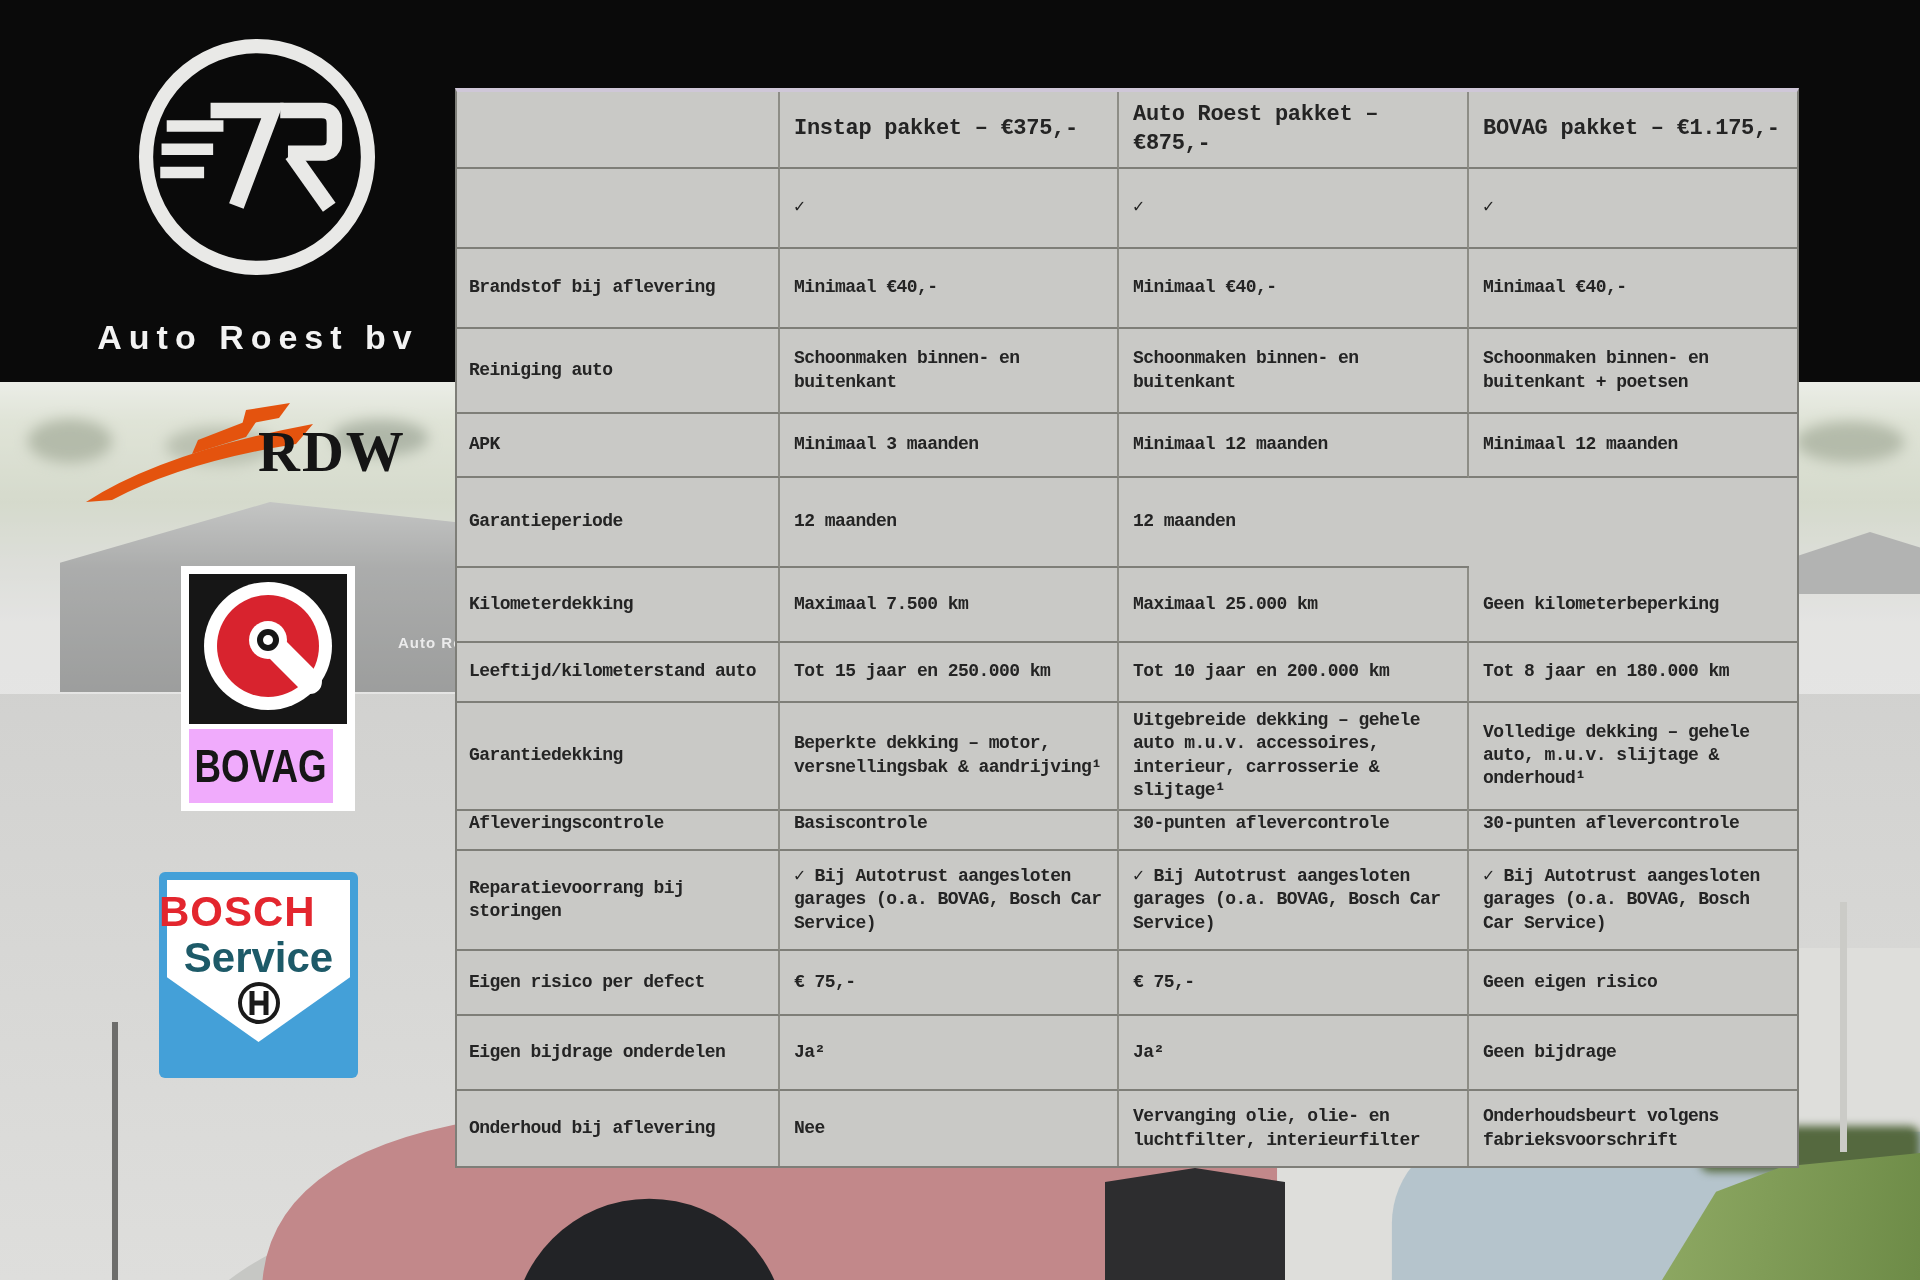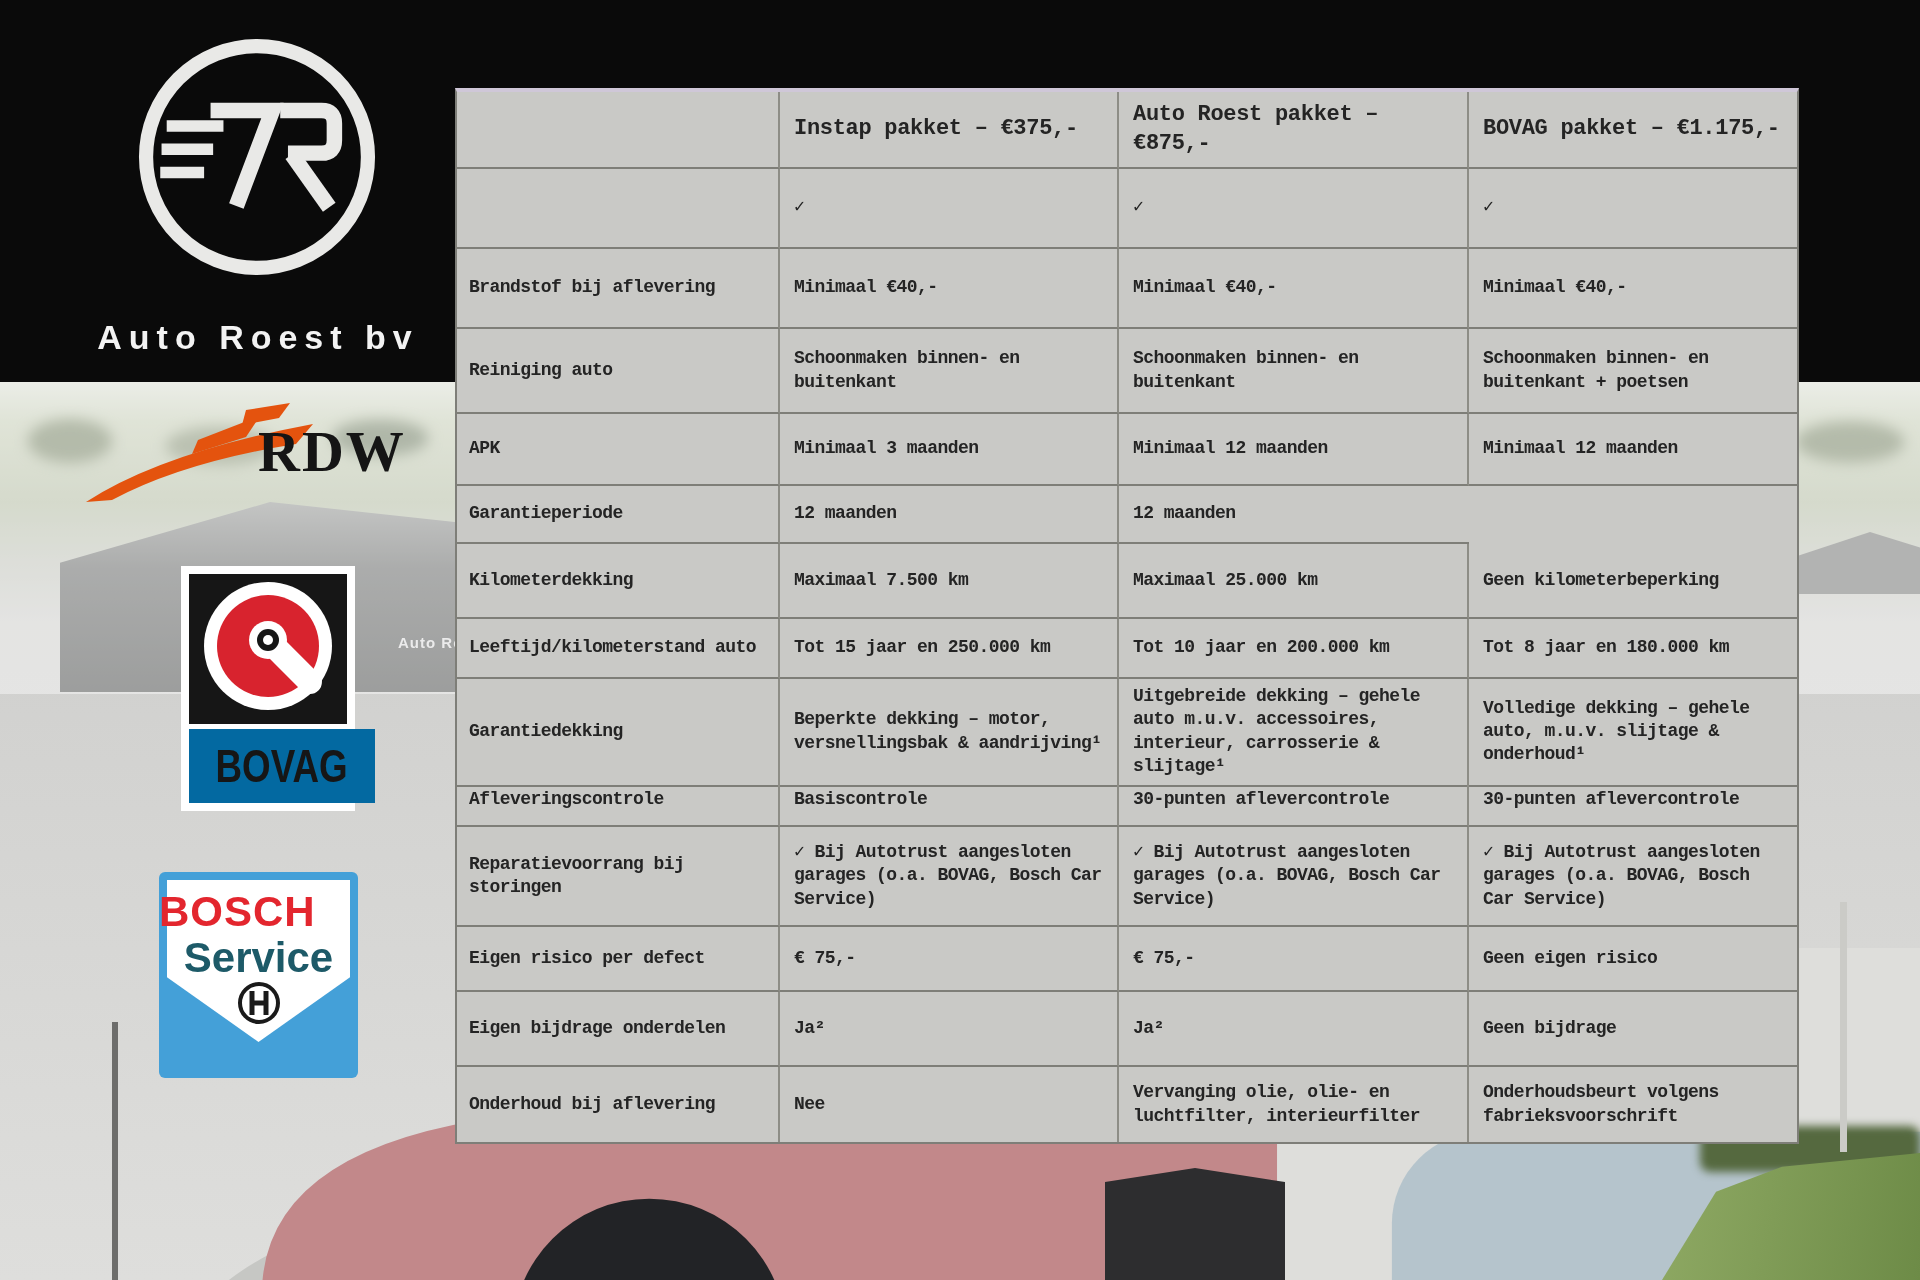--- a/index.html
+++ b/index.html
@@ -60,21 +60,21 @@
   }
   
   .bovag{position:absolute;left:181px;top:566px;width:174px;height:245px;background:#fff;padding:8px;box-sizing:border-box}
   .bovag-icon{position:relative;width:158px;height:150px;background:#161616}
   .b-ring{position:absolute;left:15px;top:8px;width:128px;height:128px;border-radius:50%;background:#fff}
   .b-disc{position:absolute;left:13px;top:13px;width:102px;height:102px;border-radius:50%;background:#d8232e}
   .b-handle{position:absolute;left:60px;top:54px;width:72px;height:24px;border-radius:12px;background:#fff;transform:rotate(45deg);transform-origin:12px 12px}
   .b-hub{position:absolute;left:45px;top:39px;width:38px;height:38px;border-radius:50%;background:#fff}
   .b-hub-in{position:absolute;inset:8px;border-radius:50%;background:#161616}
   .b-hub-in::after{content:'';position:absolute;inset:6px;border-radius:50%;background:#fff}
-  .bovag-band{width:186px;height:74px;background:#0369a1;display:flex;align-items:center;justify-content:center;margin-top:5px}
+  .bovag-band{width:144px;height:74px;background:#f0abfc;display:flex;align-items:center;justify-content:center;margin-top:5px}
   .bovag-word{color:#161616;font-size:46px;font-weight:bold;transform:scaleX(.8);letter-spacing:0}
   
   .bosch{position:absolute;left:159px;top:872px;width:199px;height:206px;background:#44a0d8;border-radius:6px}
   .bosch-shield{position:absolute;left:8px;top:8px;width:183px;height:162px;background:#fff;
     clip-path:polygon(0 0,100% 0,100% 60%,50% 100%,0 60%)}
   .bosch-word{position:absolute;left:0;top:16px;width:100%;text-align:left;color:#e3262e;font-size:42px;font-weight:bold;letter-spacing:1px}
   .bosch-service{position:absolute;left:0;top:62px;width:100%;text-align:center;color:#1d5a68;font-size:42px;font-weight:bold}
   .bosch-symbol{position:absolute;left:77px;top:108px}
   
   .pkg-table{
@@ -91,22 +91,22 @@
     font-weight:bold;color:#242424;font-size:18px;line-height:1.3;letter-spacing:-0.55px;
   }
   .tcell:last-child{border-right:none}
   .trow:last-child .tcell{border-bottom:none}
   .thead .tcell{font-size:22px;letter-spacing:-0.3px}
   .tlabel{padding-left:12px}
   
   .tbody .trow:nth-child(1){height:80px}
   .tbody .trow:nth-child(2){height:80px}
   .tbody .trow:nth-child(3){height:85px}
-  .tbody .trow:nth-child(4){height:72px}
-  .tbody .trow:nth-child(5){height:58px}
+  .tbody .trow:nth-child(4){height:64px}
+  .tbody .trow:nth-child(5){height:90px}
   .tbody .trow:nth-child(6){height:75px}
   .tbody .trow:nth-child(7){height:60px}
   .tbody .trow:nth-child(8){height:95px}
   .tbody .trow:nth-child(9){height:53px}
   .tbody .trow:nth-child(10){height:100px}
   .tbody .trow:nth-child(11){height:65px}
   .tbody .trow:nth-child(12){height:75px}
   .tbody .trow:nth-child(13){height:75px}
 </style>
 </head>

